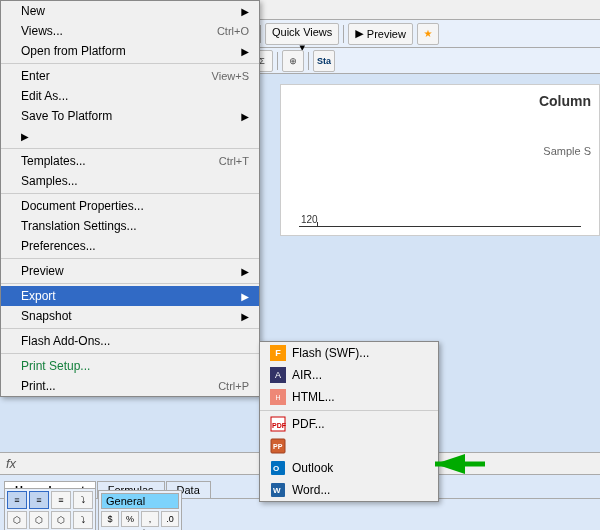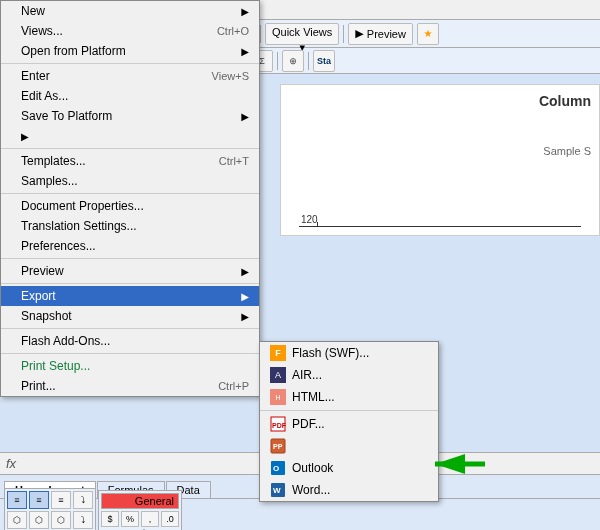--- a/index.html
+++ b/index.html
@@ -486,21 +486,21 @@
           <div style="display:flex;gap:2px;margin-top:2px;">
             <div style="width:20px;height:18px;background:#f5f5f5;border:1px solid #bbb;display:flex;align-items:center;justify-content:center;cursor:pointer;font-size:9px;">⬡</div>
             <div style="width:20px;height:18px;background:#f5f5f5;border:1px solid #bbb;display:flex;align-items:center;justify-content:center;cursor:pointer;font-size:9px;">⬡</div>
             <div style="width:20px;height:18px;background:#f5f5f5;border:1px solid #bbb;display:flex;align-items:center;justify-content:center;cursor:pointer;font-size:9px;">⬡</div>
             <div style="width:20px;height:18px;background:#f5f5f5;border:1px solid #bbb;display:flex;align-items:center;justify-content:center;cursor:pointer;font-size:9px;">⤵</div>
           </div>
           <div style="font-size:9px;color:#555;margin-top:1px;">Alignment</div>
         </div>
 
         <div style="display:flex;flex-direction:column;align-items:center;border:1px solid #aaa;padding:2px;background:#e8f0fb;min-width:70px;">
-          <div style="background:#ef4444;border:1px solid #aaa;padding:1px 4px;font-size:11px;width:100%;text-align:right;">General</div>
+          <div style="background:#7dd3fc;border:1px solid #aaa;padding:1px 4px;font-size:11px;width:100%;text-align:left;">General</div>
           <div style="display:flex;gap:2px;margin-top:2px;">
             <div style="width:18px;height:16px;background:#f5f5f5;border:1px solid #bbb;display:flex;align-items:center;justify-content:center;cursor:pointer;font-size:9px;">$</div>
             <div style="width:18px;height:16px;background:#f5f5f5;border:1px solid #bbb;display:flex;align-items:center;justify-content:center;cursor:pointer;font-size:9px;">%</div>
             <div style="width:18px;height:16px;background:#f5f5f5;border:1px solid #bbb;display:flex;align-items:center;justify-content:center;cursor:pointer;font-size:9px;">,</div>
             <div style="width:18px;height:16px;background:#f5f5f5;border:1px solid #bbb;display:flex;align-items:center;justify-content:center;cursor:pointer;font-size:9px;">.0</div>
           </div>
           <div style="font-size:9px;color:#555;margin-top:1px;">Number</div>
         </div>
       </div>
     </div>

